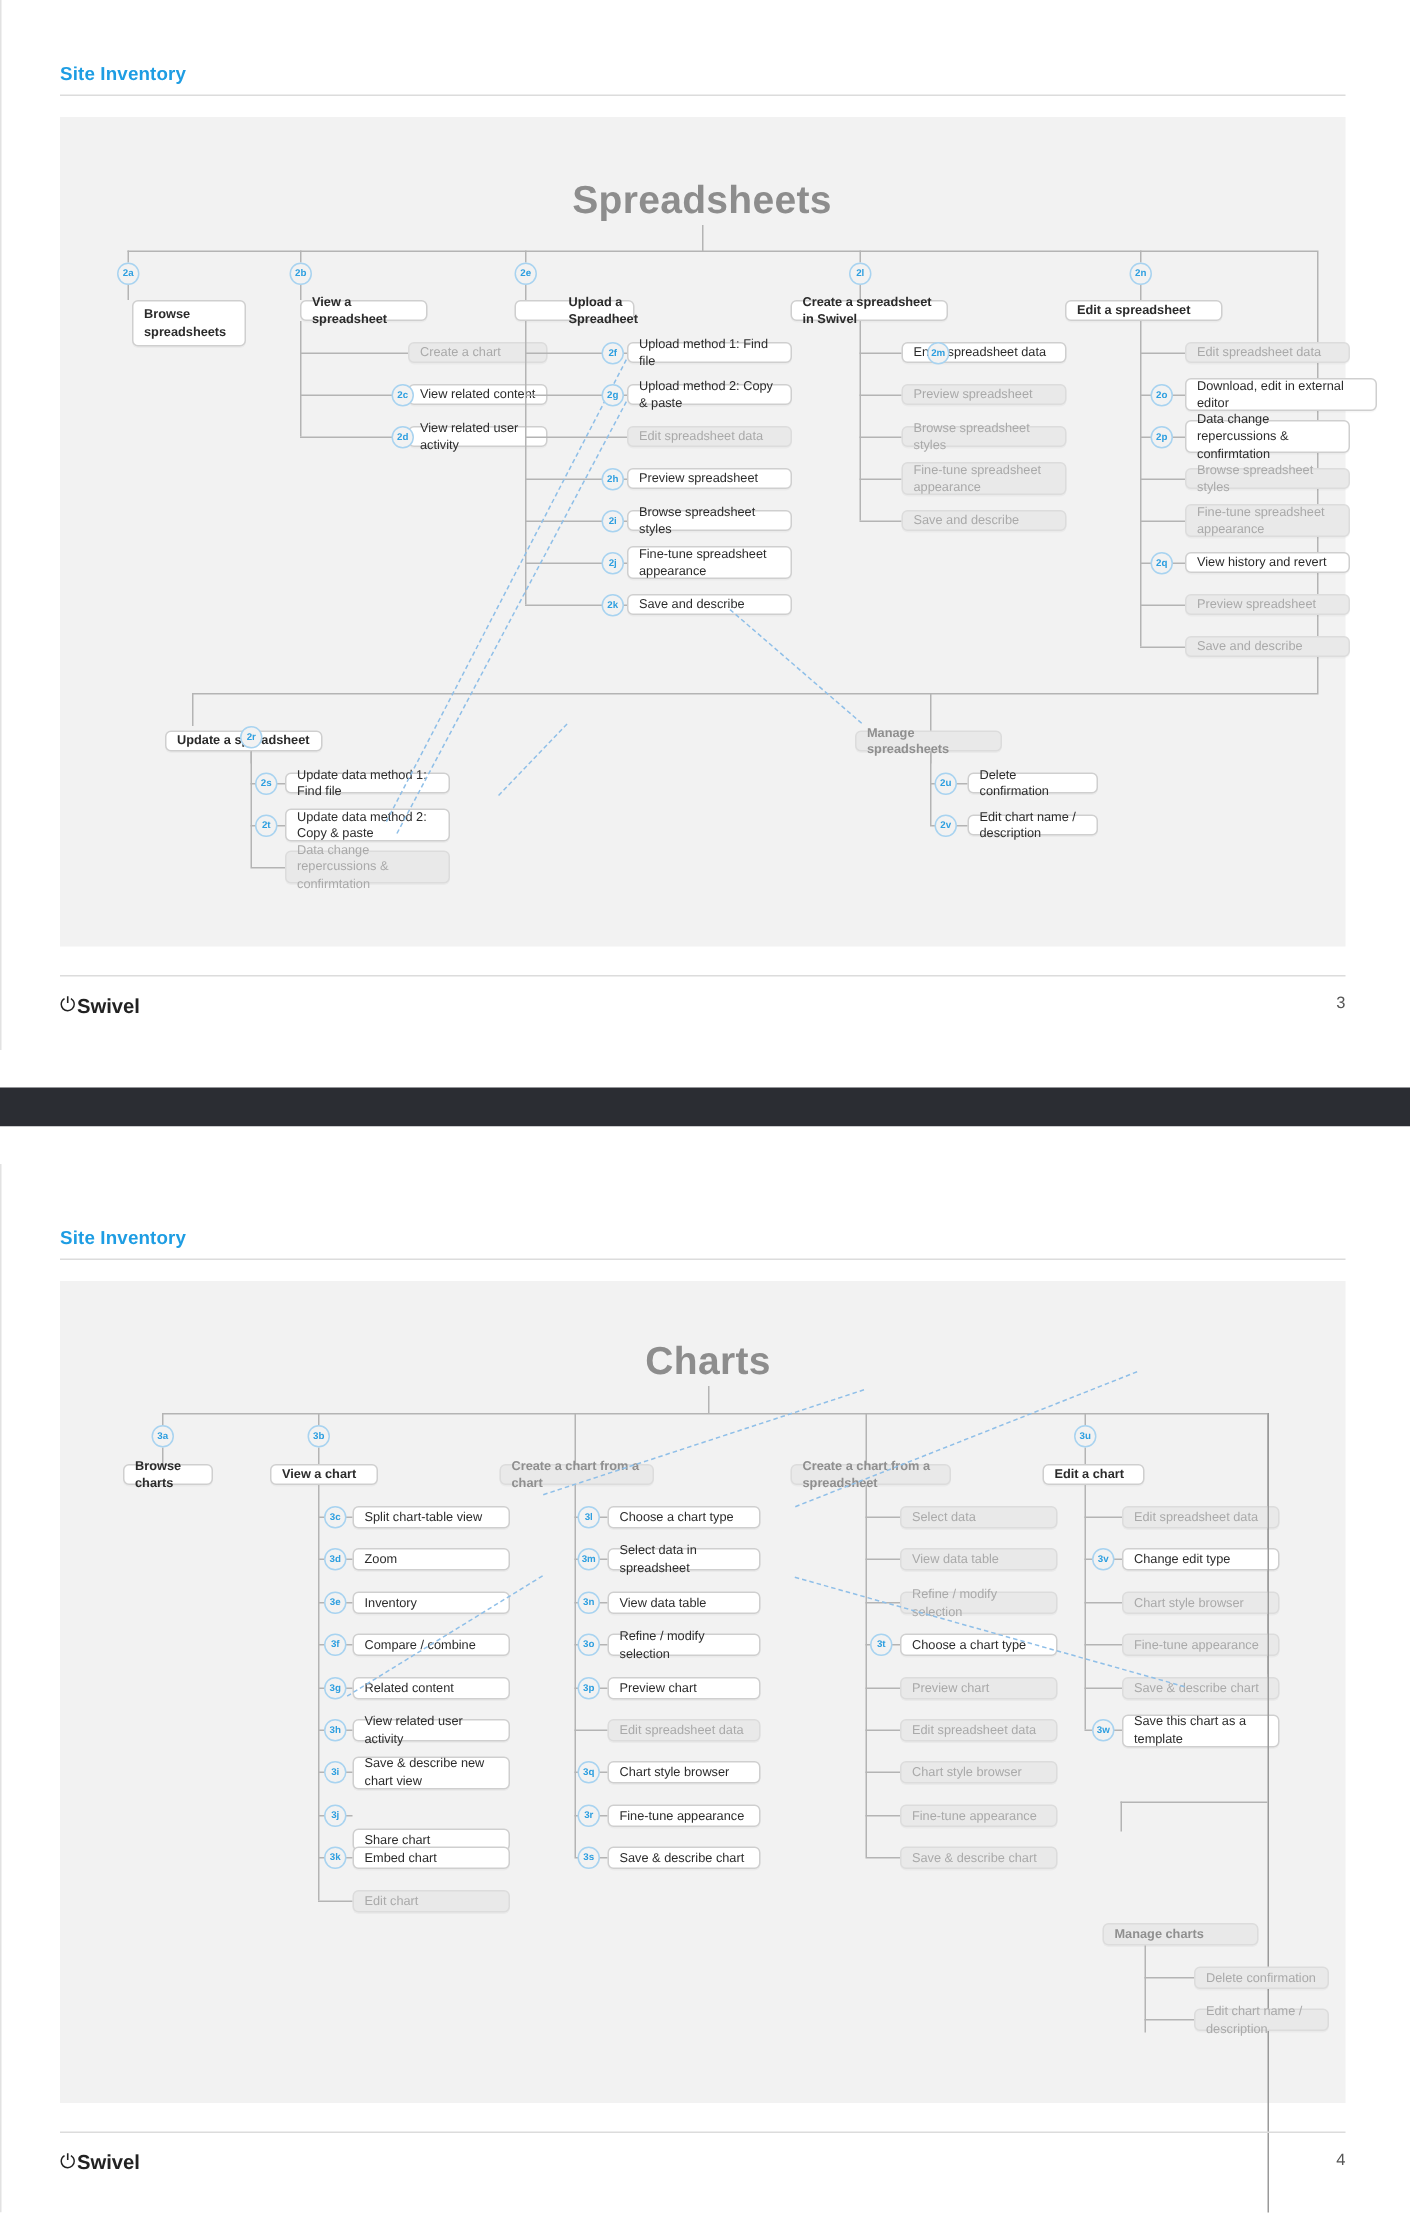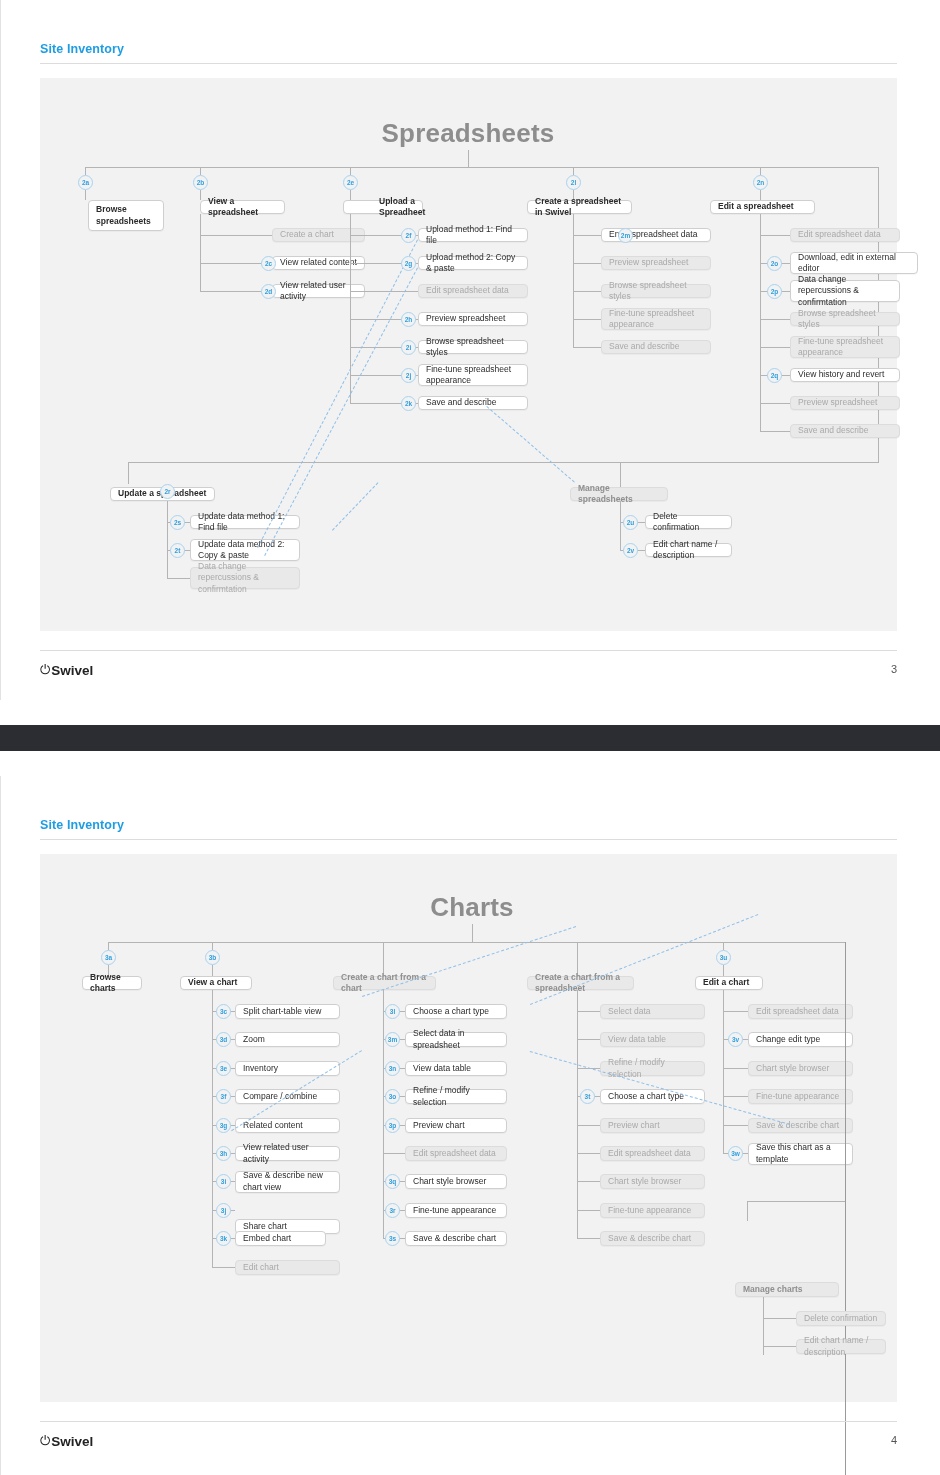--- a/index.html
+++ b/index.html
@@ -273,21 +273,21 @@
         <div class="bub" style="left:176px;top:292px;">3h</div>
         <div class="node" style="left:195px;top:292px;width:105px;height:15px;">View related user activity</div>
         <div class="ln h light" style="left:172px;top:327px;width:23px;"></div>
         <div class="bub" style="left:176px;top:320px;">3i</div>
         <div class="node" style="left:195px;top:316.5px;width:105px;height:22px;">Save &amp; describe new chart view</div>
         <div class="ln h light" style="left:172px;top:356px;width:23px;"></div>
         <div class="bub" style="left:176px;top:349px;">3j</div>
         <div class="node" style="left:195px;top:349px;width:105px;height:15px;margin-top:16px;">Share chart</div>
         <div class="ln h light" style="left:172px;top:384px;width:23px;"></div>
         <div class="bub" style="left:176px;top:377px;">3k</div>
-        <div class="node" style="left:195px;top:377px;width:91px;height:15px;">Embed chart</div>
+        <div class="node" style="left:195px;top:377px;width:105px;height:15px;">Embed chart</div>
         <div class="ln h light" style="left:172px;top:413px;width:23px;"></div>
         <div class="node ghost" style="left:195px;top:406px;width:105px;height:15px;">Edit chart</div>
         <div class="ln v light" style="left:343px;top:88px;height:34px;"></div>
         <div class="node ghost bold" style="left:293px;top:122px;width:103px;height:14px;">Create a chart from a chart</div>
         <div class="ln v light" style="left:343px;top:136px;height:248.2px;"></div>
         <div class="ln h light" style="left:343px;top:157px;width:22px;"></div>
         <div class="bub" style="left:345px;top:150px;">3l</div>
         <div class="node" style="left:365px;top:150px;width:102px;height:15px;">Choose a chart type</div>
         <div class="ln h light" style="left:343px;top:185px;width:22px;"></div>
         <div class="bub" style="left:345px;top:178px;">3m</div>

